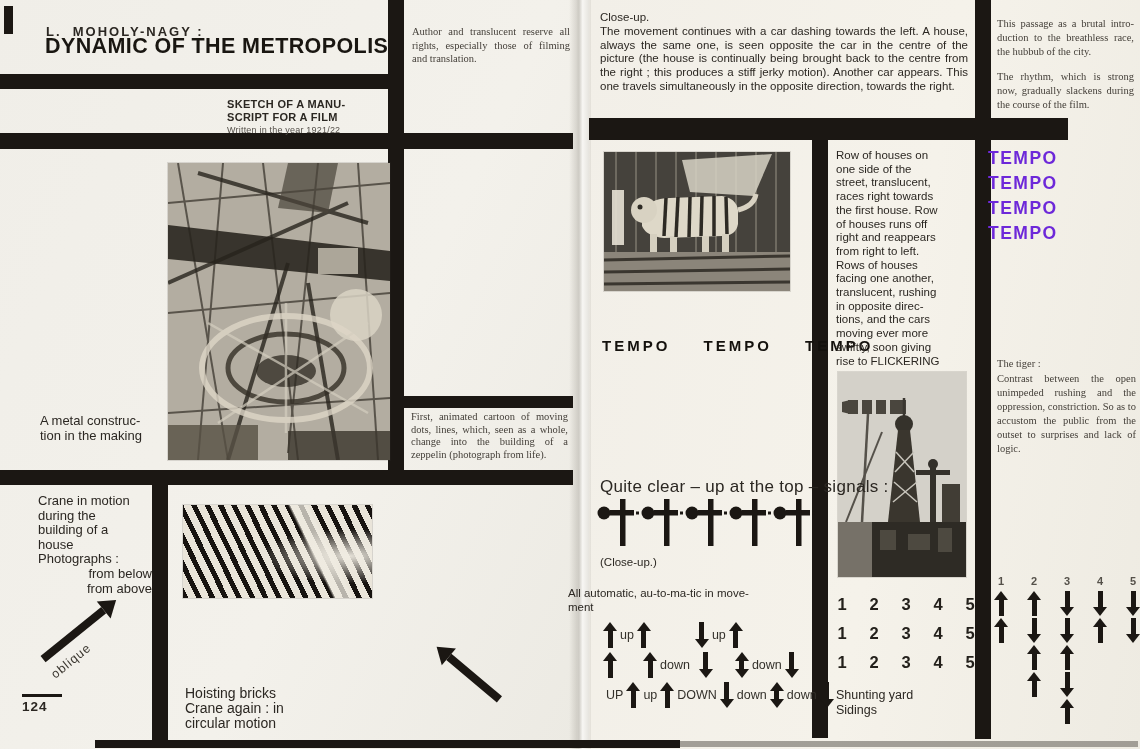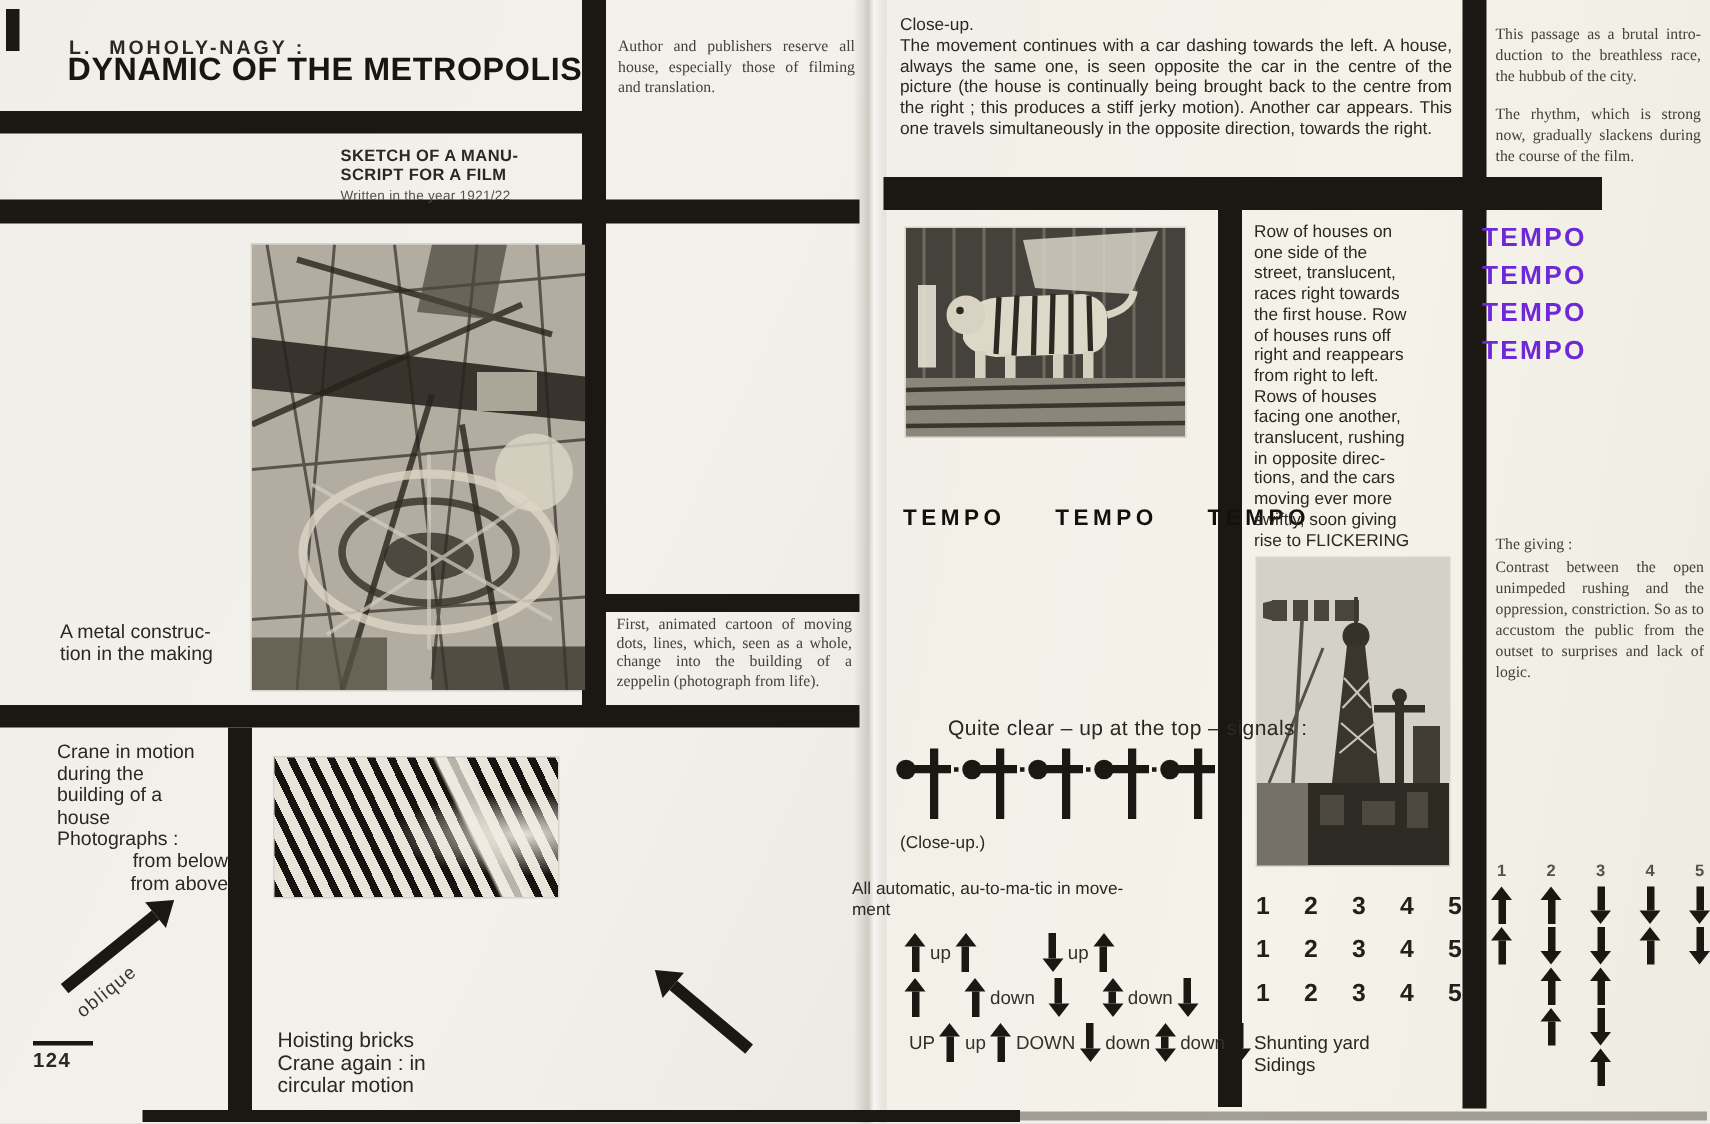--- a/index.html
+++ b/index.html
@@ -65,21 +65,21 @@
   #closeup-heading{left:600px;top:11px;font-size:11.5px;}
   #closeup-para{left:600px;top:25px;width:368px;font-size:11.5px;line-height:13.7px;}
   #commentary-intro{left:997px;top:17px;width:137px;font-size:10.5px;line-height:14px;}
   #commentary-rhythm{left:997px;top:70px;width:137px;font-size:10.5px;line-height:14px;}
   #tiger-caption{left:602px;top:300px;width:198px;font-size:12px;line-height:14.5px;text-align:justify;}
   #tempo-line{left:602px;top:337px;font-size:15px;font-weight:bold;letter-spacing:3px;word-spacing:26px;color:#14110d;}
   #houses-text{left:836px;top:149px;width:128px;font-size:11.5px;line-height:13.7px;}
   #tempo-column{left:988px;top:146px;font-size:17.5px;font-weight:bold;letter-spacing:1.5px;line-height:25px;color:#6d28d9;}
   #tiger-note-heading{left:997px;top:358px;font-size:10.5px;}
   #tiger-note{left:997px;top:372px;width:139px;font-size:10.5px;line-height:14px;}
-  #signals-label{left:600px;top:477px;font-size:14px;letter-spacing:.3px;margin-left:32px;}
+  #signals-label{left:600px;top:477px;font-size:17px;letter-spacing:.3px;}
   #signals-row{left:597px;top:497px;display:flex;align-items:flex-start;}
   #closeup-2{left:600px;top:556px;font-size:11.5px;}
   #automatic-text{left:568px;top:587px;font-size:11.5px;line-height:13.7px;}
   #motion-diagram{left:603px;top:620px;}
   .md-row{display:flex;align-items:center;height:30px;}
   .mdl{font-size:12.5px;margin:0 3px;color:#33302a;}
   #numbers-grid{left:836px;top:590px;}
   .num-row{display:flex;gap:20px;height:29px;align-items:center;}
   .num{font-size:16.5px;font-weight:bold;color:#23201b;width:12px;text-align:center;}
   #shunting-caption{left:836px;top:688px;font-size:12.5px;line-height:15px;}
@@ -120,21 +120,21 @@
 
   <div class="bar" style="left:975px;top:0;width:16px;height:739px;"></div>
   <div class="bar" style="left:589px;top:118px;width:479px;height:22px;"></div>
   <div class="bar" style="left:812px;top:140px;width:16px;height:598px;"></div>
 
   <div class="abs" id="bottom-bar-left"></div>
   <div class="abs" id="bottom-edge"></div>
 
   <div class="abs" id="kicker">L.  MOHOLY-NAGY :</div>
   <div class="abs" id="main-title">DYNAMIC OF THE METROPOLIS</div>
-  <div class="abs serif just" id="rights-note">Author and publishers reserve all house, especially those of filming and translation.</div>
+  <div class="abs serif just" id="rights-note">Author and translucent reserve all rights, especially those of filming and translation.</div>
   <div class="abs" id="sketch-head">
     <div class="preline">SKETCH OF A MANU-
 SCRIPT FOR A FILM</div>
     <div id="sketch-sub">Written in the year 1921/22</div>
   </div>
   <div class="abs preline" id="metal-caption">A metal construc-
 tion in the making</div>
   <div class="abs serif just" id="zeppelin-note">First, animated cartoon of moving dots, lines, which, seen as a whole, change into the building of a zeppelin (photograph from life).</div>
   <div class="abs preline" id="crane-caption">Crane in motion
 during the
@@ -309,21 +309,21 @@
       <rect x="0" y="150" width="128" height="55" fill="#2e2b25"></rect>
       <rect x="0" y="150" width="34" height="55" fill="#767168"></rect>
       <g fill="#4d4940">
         <rect x="42" y="158" width="16" height="20"></rect>
           <rect x="70" y="162" width="22" height="16"></rect>
         <rect x="100" y="156" width="14" height="24"></rect>
       </g>
     </svg>
   </div>
 
-  <div class="abs serif" id="tiger-note-heading">The giving :</div>
+  <div class="abs serif" id="tiger-note-heading">The tiger :</div>
   <div class="abs serif just" id="tiger-note">Contrast between the open unimpeded rushing and the oppression, constriction. So as to accustom the public from the outset to surprises and lack of logic.</div>
 
   <div class="abs" id="signals-label">Quite clear – up at the top – signals :</div>
   <div class="abs" id="signals-row">
       <svg width="43" height="52" viewBox="0 0 43 52" class="sig">
         <circle cx="7" cy="16" r="6.5" fill="#1b1713"></circle>
         <rect x="13" y="13" width="24" height="5.5" fill="#1b1713"></rect>
         <rect x="23" y="2" width="5.5" height="47" fill="#1b1713"></rect>
         <rect x="39" y="14.5" width="3" height="3" fill="#1b1713"></rect>
       </svg>

